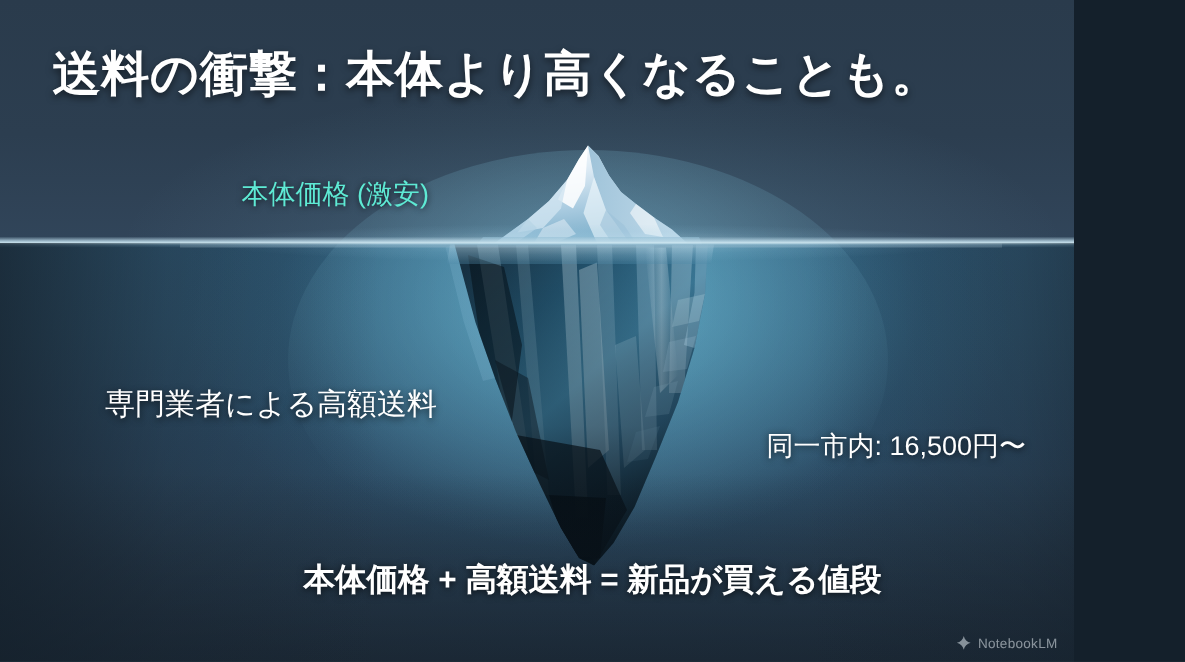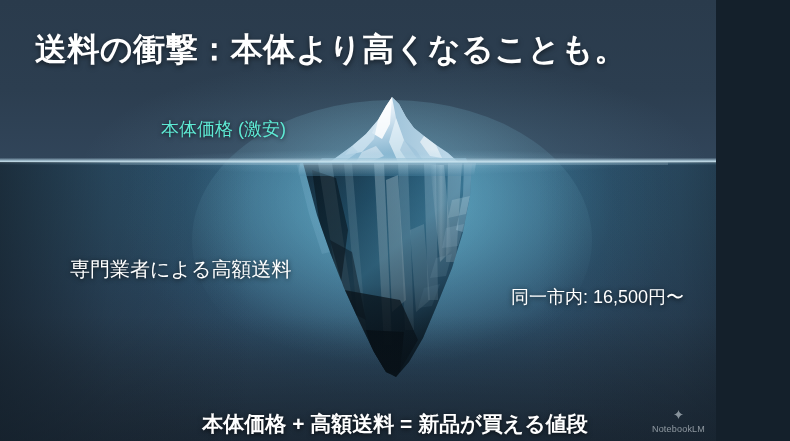--- a/index.html
+++ b/index.html
@@ -109,39 +109,38 @@
     font-size: 18px;
     color: #ffffff;
     line-height: 23px;
     text-shadow: 0 1px 5px rgba(0,0,0,0.8);
     white-space: nowrap;
     margin-left: 41px;
   }
   .prices div { white-space: nowrap; }
   .summary {
     position: absolute;
-    left: 0; top: 410px;
+    left: 0; top: 372px;
     width: 790px;
     text-align: center;
     font-size: 21px;
     font-weight: bold;
     color: #ffffff;
     text-shadow: 0 1px 5px rgba(0,0,0,0.75);
     white-space: nowrap;
   }
 
   
   .watermark {
     position: absolute;
     right: 11px; bottom: 7px;
     display: flex;
     align-items: center;
     gap: 4px;
     opacity: 0.55;
-    flex-direction: column;
   }
   .watermark .wm-text {
     font-size: 9px;
     color: #e6edf2;
     letter-spacing: 0.2px;
     white-space: nowrap;
   }
 </style>
 </head>
 <body>

